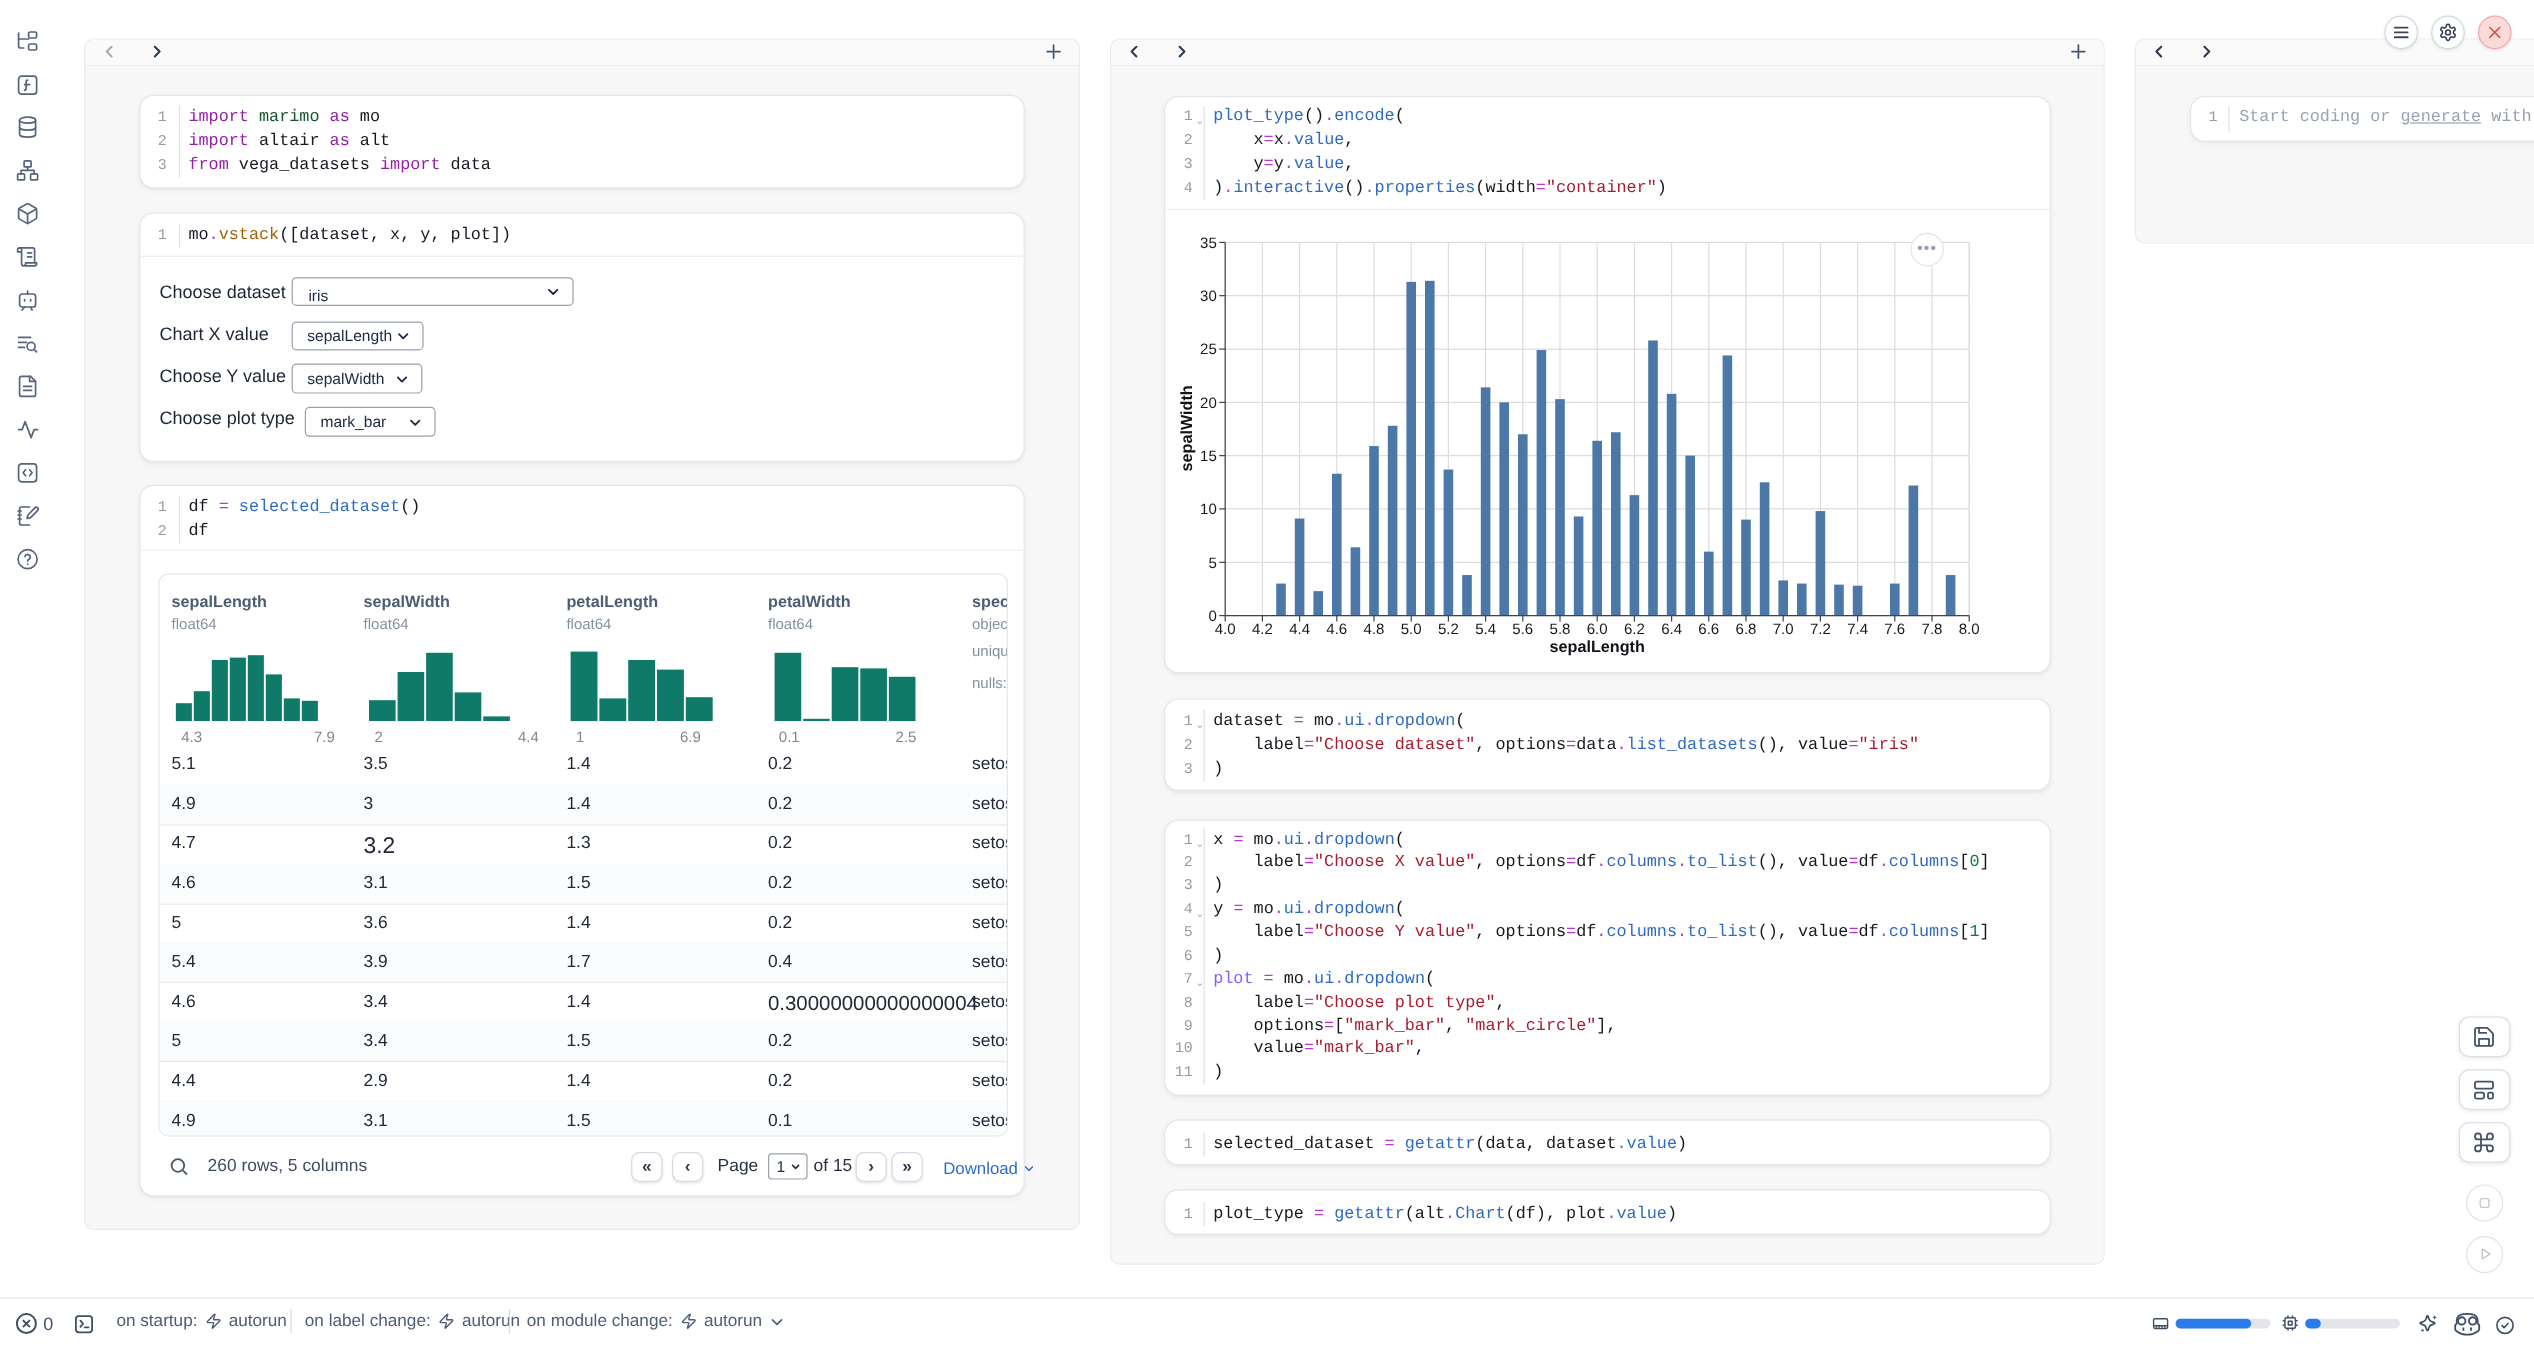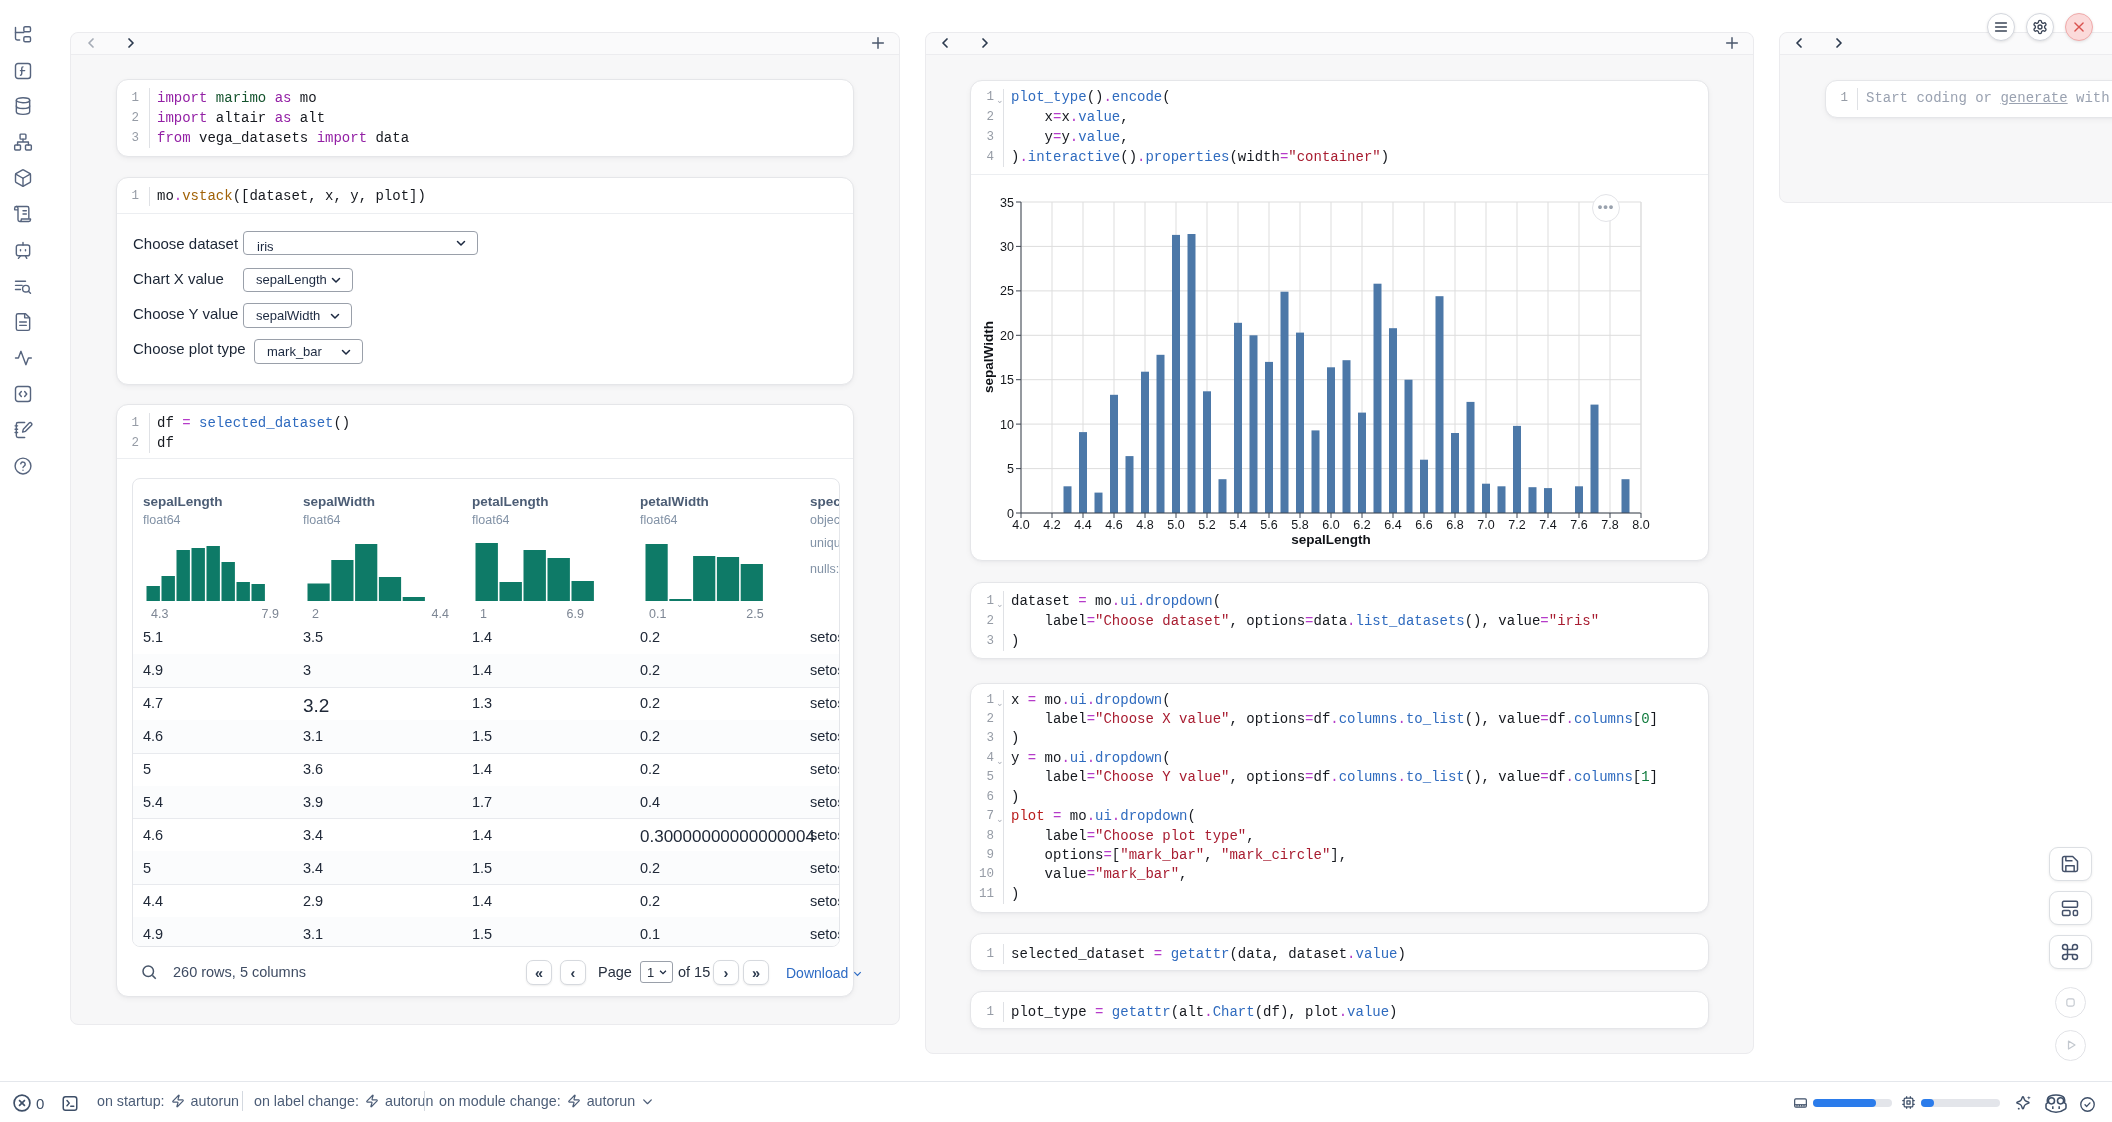--- a/index.html
+++ b/index.html
@@ -467,21 +467,21 @@
 <div class="fold" style="left:996px;top:692.5px">⌄</div>
 <div class="fold" style="left:996px;top:750.8px">⌄</div>
 <div class="fold" style="left:996px;top:809.1px">⌄</div>
 <div class="gut" style="left:1003px;top:690px;height:214px"></div>
 <div class="cl" style="left:1011px;top:689.5px"><span style="color:#16191f">x </span><span style="color:#b53bc9">=</span><span style="color:#16191f"> mo</span><span style="color:#b53bc9">.</span><span style="color:#2f6bbf">ui</span><span style="color:#b53bc9">.</span><span style="color:#2f6bbf">dropdown</span><span style="color:#16191f">(</span></div>
 <div class="cl" style="left:1011px;top:709px"><span style="color:#16191f">    label</span><span style="color:#b53bc9">=</span><span style="color:#a81c30">"Choose X value"</span><span style="color:#16191f">, options</span><span style="color:#b53bc9">=</span><span style="color:#16191f">df</span><span style="color:#b53bc9">.</span><span style="color:#2f6bbf">columns</span><span style="color:#b53bc9">.</span><span style="color:#2f6bbf">to_list</span><span style="color:#16191f">(), value</span><span style="color:#b53bc9">=</span><span style="color:#16191f">df</span><span style="color:#b53bc9">.</span><span style="color:#2f6bbf">columns</span><span style="color:#16191f">[</span><span style="color:#0e7a3c">0</span><span style="color:#16191f">]</span></div>
 <div class="cl" style="left:1011px;top:728.4px"><span style="color:#16191f">)</span></div>
 <div class="cl" style="left:1011px;top:747.8px"><span style="color:#16191f">y </span><span style="color:#b53bc9">=</span><span style="color:#16191f"> mo</span><span style="color:#b53bc9">.</span><span style="color:#2f6bbf">ui</span><span style="color:#b53bc9">.</span><span style="color:#2f6bbf">dropdown</span><span style="color:#16191f">(</span></div>
 <div class="cl" style="left:1011px;top:767.3px"><span style="color:#16191f">    label</span><span style="color:#b53bc9">=</span><span style="color:#a81c30">"Choose Y value"</span><span style="color:#16191f">, options</span><span style="color:#b53bc9">=</span><span style="color:#16191f">df</span><span style="color:#b53bc9">.</span><span style="color:#2f6bbf">columns</span><span style="color:#b53bc9">.</span><span style="color:#2f6bbf">to_list</span><span style="color:#16191f">(), value</span><span style="color:#b53bc9">=</span><span style="color:#16191f">df</span><span style="color:#b53bc9">.</span><span style="color:#2f6bbf">columns</span><span style="color:#16191f">[</span><span style="color:#0e7a3c">1</span><span style="color:#16191f">]</span></div>
 <div class="cl" style="left:1011px;top:786.7px"><span style="color:#16191f">)</span></div>
-<div class="cl" style="left:1011px;top:806.1px"><span style="color:#b91c1c">plot </span><span style="color:#b53bc9">=</span><span style="color:#16191f"> mo</span><span style="color:#b53bc9">.</span><span style="color:#2f6bbf">ui</span><span style="color:#b53bc9">.</span><span style="color:#2f6bbf">dropdown</span><span style="color:#16191f">(</span></div>
+<div class="cl" style="left:1011px;top:806.1px"><span style="color:#8b5cf6">plot </span><span style="color:#b53bc9">=</span><span style="color:#16191f"> mo</span><span style="color:#b53bc9">.</span><span style="color:#2f6bbf">ui</span><span style="color:#b53bc9">.</span><span style="color:#2f6bbf">dropdown</span><span style="color:#16191f">(</span></div>
 <div class="cl" style="left:1011px;top:825.6px"><span style="color:#16191f">    label</span><span style="color:#b53bc9">=</span><span style="color:#a81c30">"Choose plot type"</span><span style="color:#16191f">,</span></div>
 <div class="cl" style="left:1011px;top:845.0px"><span style="color:#16191f">    options</span><span style="color:#b53bc9">=</span><span style="color:#16191f">[</span><span style="color:#a81c30">"mark_bar"</span><span style="color:#16191f">, </span><span style="color:#a81c30">"mark_circle"</span><span style="color:#16191f">],</span></div>
 <div class="cl" style="left:1011px;top:864.4px"><span style="color:#16191f">    value</span><span style="color:#b53bc9">=</span><span style="color:#a81c30">"mark_bar"</span><span style="color:#16191f">,</span></div>
 <div class="cl" style="left:1011px;top:883.9px"><span style="color:#16191f">)</span></div>
 <div class="cell" style="left:970px;top:933px;width:739px;height:38px"></div>
 <div class="lnum" style="left:968px;top:944px">1</div>
 <div class="gut" style="left:1003px;top:944px;height:20px"></div>
 <div class="cl" style="left:1011px;top:944px"><span style="color:#16191f">selected_dataset </span><span style="color:#b53bc9">=</span><span style="color:#16191f"> </span><span style="color:#2f6bbf">getattr</span><span style="color:#16191f">(data, dataset</span><span style="color:#b53bc9">.</span><span style="color:#2f6bbf">value</span><span style="color:#16191f">)</span></div>
 <div class="cell" style="left:970px;top:991px;width:739px;height:38px"></div>
 <div class="lnum" style="left:968px;top:1002px">1</div>

